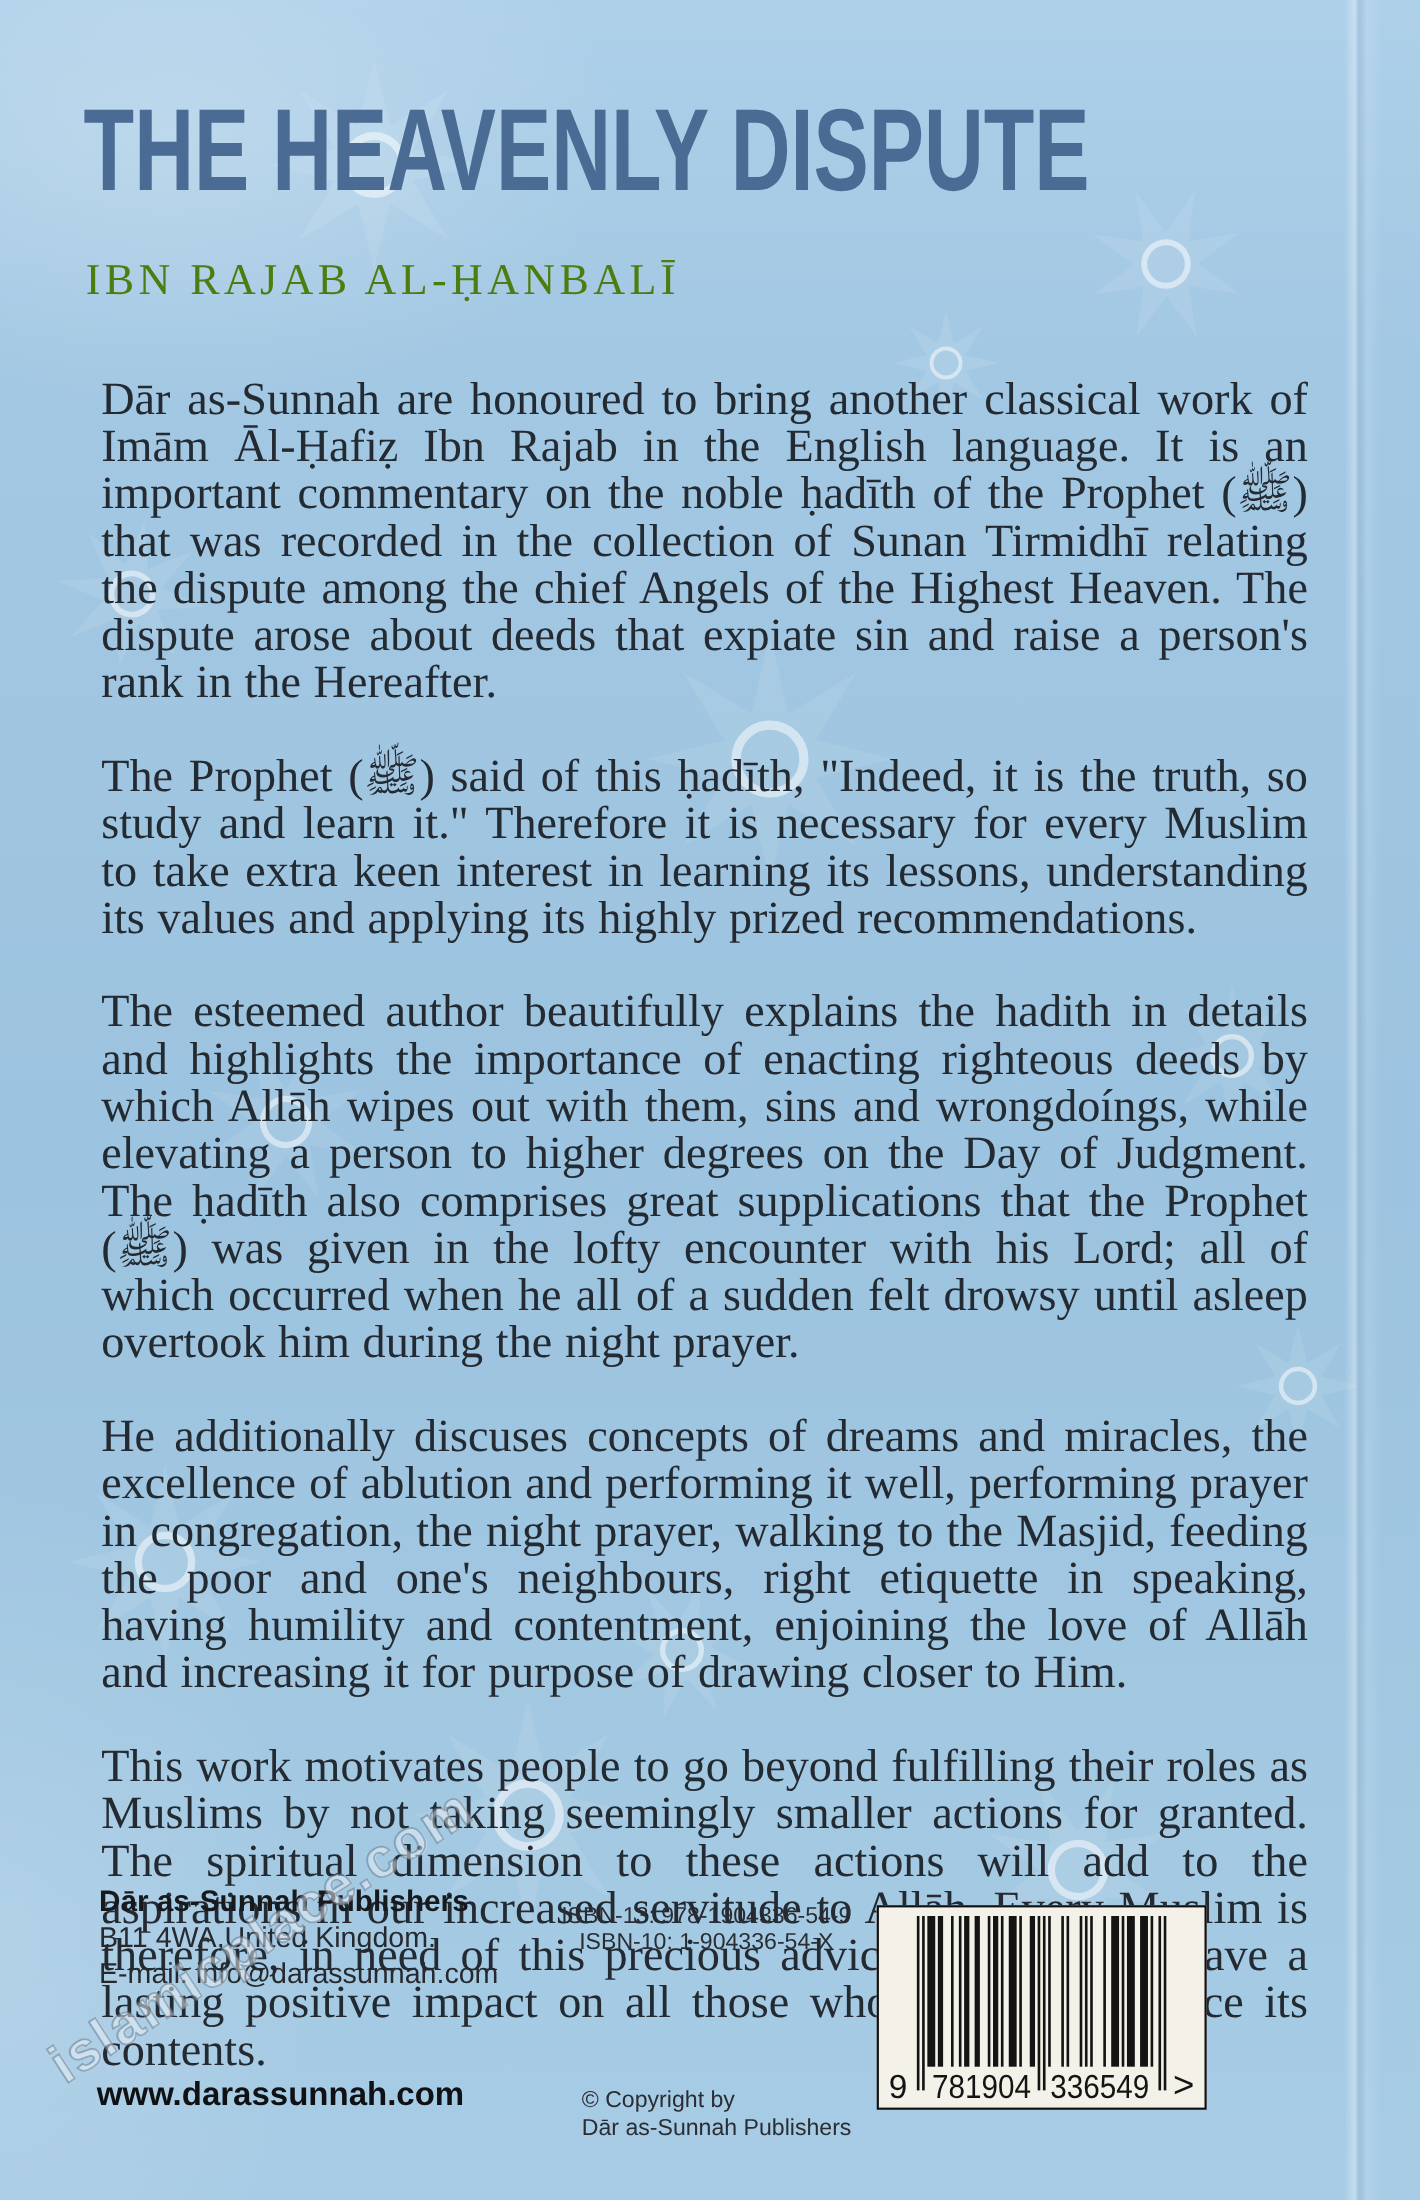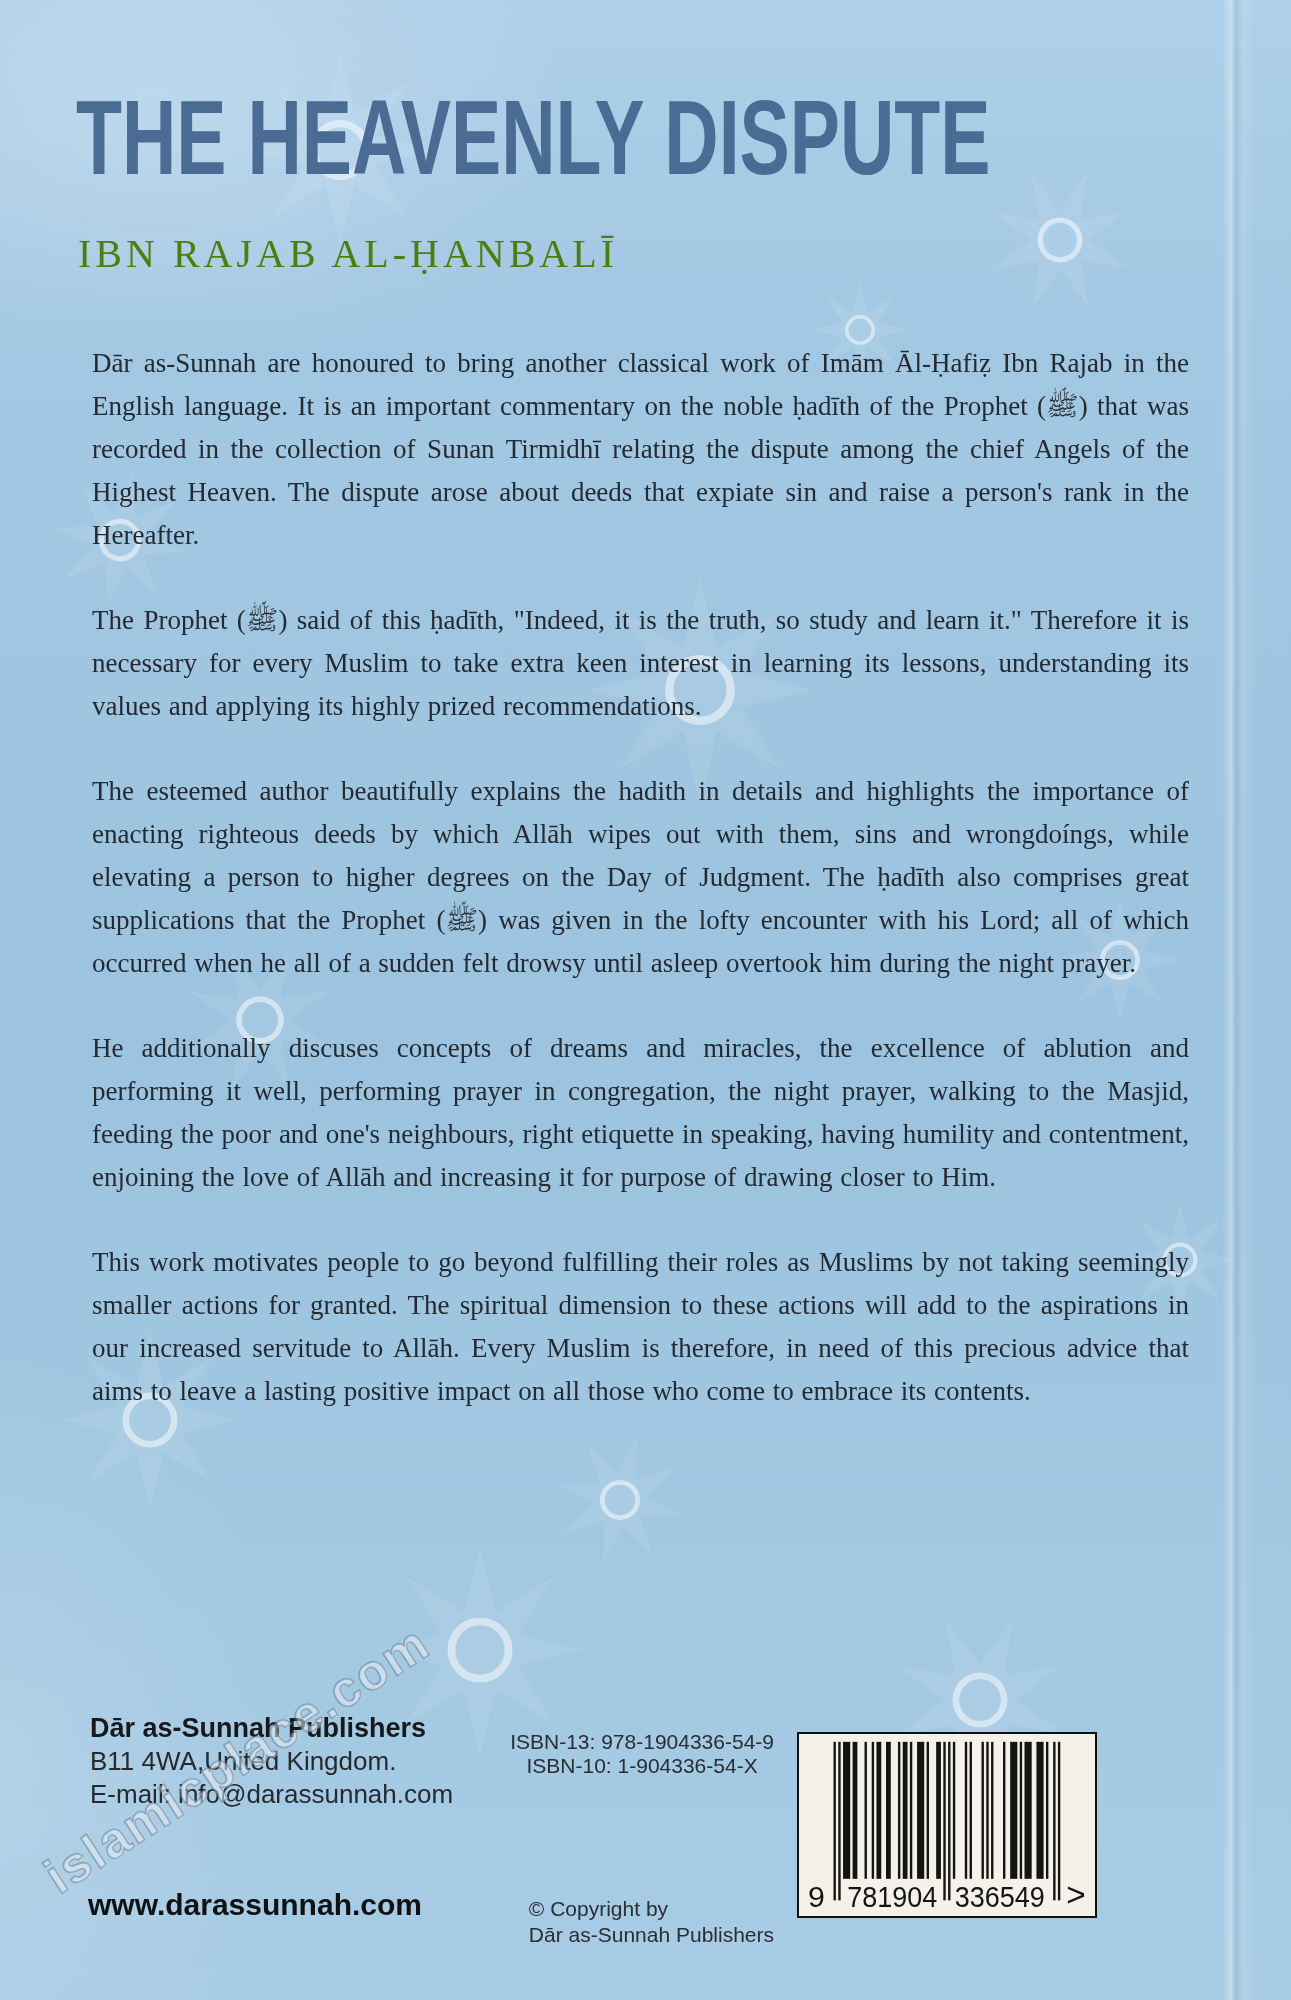--- a/index.html
+++ b/index.html
@@ -16,21 +16,21 @@
       rgba(120,155,185,.22) 40%,rgba(255,255,255,.12) 62%,rgba(255,255,255,0) 100%);}
   .title{position:absolute;left:76px;top:84px;margin:0;white-space:nowrap;
     font-weight:700;font-size:106px;line-height:106px;letter-spacing:0px;
     transform:scale(0.71,1);transform-origin:left top;
     font-family:"Liberation Sans",sans-serif;}
   .author{position:absolute;left:78px;top:232px;white-space:nowrap;
     font-family:"Liberation Serif",serif;font-size:40px;line-height:44px;
     letter-spacing:4px;color:#4d7c0f;}
   .body-text{position:absolute;left:92px;top:342px;width:1097px;}
   .body-text p{margin:0 0 42px 0;text-align:justify;
-    font-family:"Liberation Serif",serif;font-size:27px;line-height:43px;
+    font-family:"Liberation Serif",serif;font-size:42px;line-height:43px;
     color:#242a31;word-spacing:1px;}
   .pubblock{position:absolute;left:90px;top:1600px;color:#24272c;}
   .pubblock .logo{display:block;margin:0 0 6px -6px;}
   .pub-name{font-weight:700;font-size:27px;line-height:33px;color:#17191d;}
   .pub-line{font-size:26px;line-height:33px;color:#26292e;}
   .website{position:absolute;left:88px;top:1892px;font-weight:700;
     font-size:30px;line-height:25px;color:#101114;}
   .isbn-block{position:absolute;right:517px;top:1730px;text-align:center;
     font-size:21px;line-height:24px;color:#2a2d33;}
   .copyright{position:absolute;right:517px;top:1896px;

